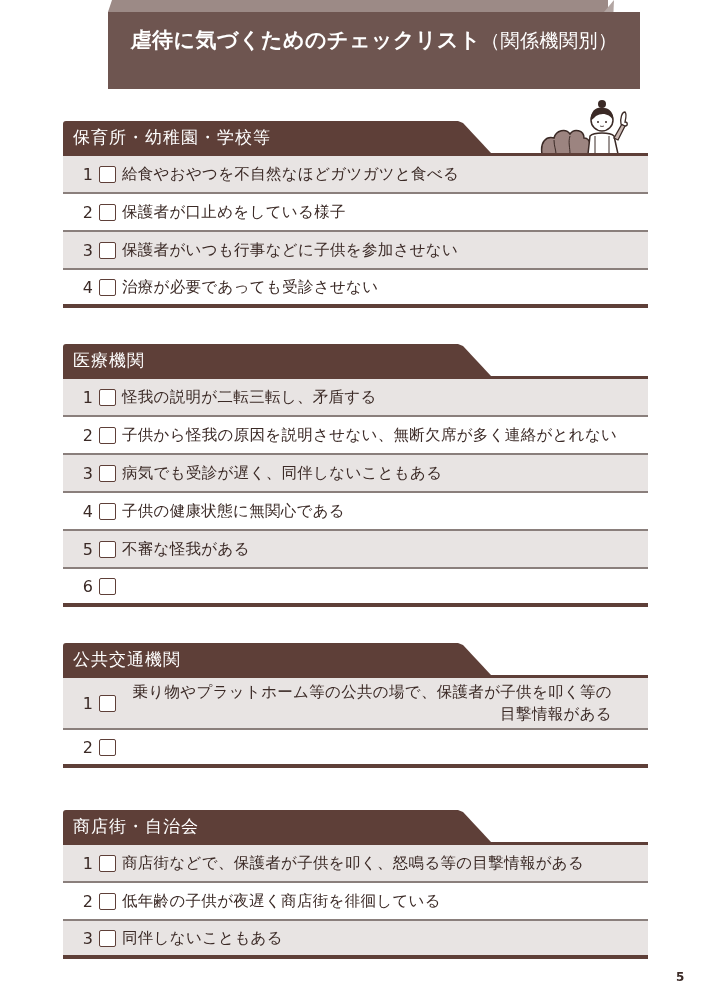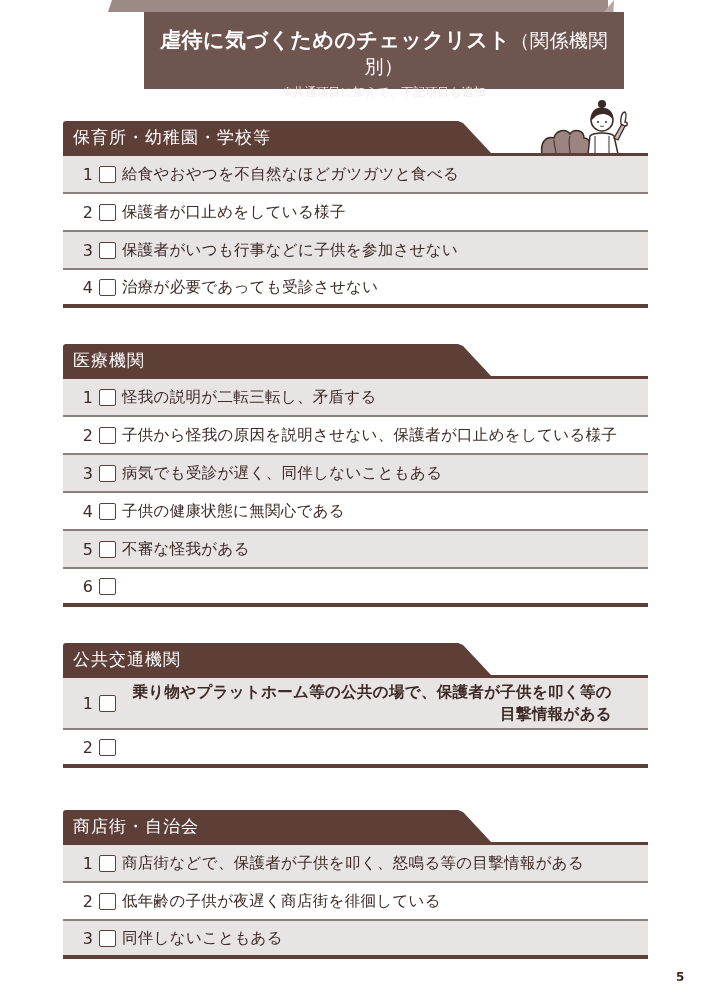--- a/index.html
+++ b/index.html
@@ -5,22 +5,22 @@
   * { box-sizing: border-box; margin: 0; padding: 0; }
   html, body { width: 710px; height: 1007px; background: #ffffff; overflow: hidden; }
   body { position: relative; font-family: "DejaVu Sans", "Liberation Sans", sans-serif; color: #3b2a26; }
 
   
   .title-wrap { position: absolute; left: 108px; top: 0; width: 500px; height: 89px; }
   .title-top { position: absolute; left: 0; top: 0; width: 500px; height: 12px; background: #9c8a86;
     clip-path: polygon(0 100%, 4px 0, 100% 0, 100% 100%); }
   .title-side { position: absolute; right: -6px; top: 0; width: 10px; height: 89px; background: #b3a6a3;
     clip-path: polygon(0 12px, 100% 0, 60% 100%, 0 100%); }
-  .title-face { position: absolute; left: 0; top: 12px; width: 480px; height: 77px; background: #6e5550;
-    color: #fff; text-align: center; margin-left: 36px; }
+  .title-face { position: absolute; left: 0; top: 12px; width: 532px; height: 77px; background: #6e5550;
+    color: #fff; text-align: center; }
   .title-main { font-size: 21px; font-weight: bold; margin-top: 14px; letter-spacing: 0.5px; }
   .title-main .paren { font-weight: normal; font-size: 19px; }
   .title-sub { font-size: 12px; margin-top: 4px; color: #f3ecea; }
 
   
   .section { position: absolute; left: 63px; width: 585px; }
   .sec-head { position: relative; height: 32px; }
   .sec-tab { position: absolute; left: 0; top: 0; height: 32px; width: 428px; background: #5e3f38;
     clip-path: polygon(0 0, 395px 0, 400px 2px, 428px 100%, 0 100%); border-radius: 3px 0 0 0; }
   .sec-title { position: absolute; left: 10px; top: 5px; color: #fff; font-size: 17px; letter-spacing: 1px; }
@@ -42,21 +42,20 @@
   .page-num { position: absolute; left: 676px; top: 970px; font-size: 12px; font-weight: bold; color: #3b2a26; }
 </style>
 </head>
 <body>
 
 <div class="title-wrap">
   <div class="title-top"></div>
   <div class="title-side"></div>
   <div class="title-face">
     <div class="title-main"><span>虐待に気づくためのチェックリスト</span><span class="paren">（関係機関別）</span></div>
-    <div class="title-sub">※共通項目に加えて、下記項目も追加</div>
   </div>
 </div>
 
 <div class="illus">
   <svg width="110" height="58" viewBox="0 0 110 58">
 
     <path d="M4 58 C2 46 8 40 16 42 C18 34 28 32 32 38 C36 32 46 34 46 42 C52 42 54 50 52 58 Z" fill="#9c8480" stroke="#3b2a26" stroke-width="1.5"></path>
     <path d="M16 44 C16 50 18 54 18 58 M32 40 C30 46 32 52 32 58" fill="none" stroke="#3b2a26" stroke-width="1"></path>
 
     <path d="M50 58 L52 40 C56 36 72 36 76 40 L80 58 Z" fill="#ffffff" stroke="#3b2a26" stroke-width="1.5"></path>
@@ -112,21 +111,21 @@
   </div>
   <div class="rows">
     <div class="row shade">
       <span class="num">1</span>
       <span class="cb"></span>
       <span class="txt">怪我の説明が二転三転し、矛盾する</span>
     </div>
     <div class="row">
       <span class="num">2</span>
       <span class="cb"></span>
-      <span class="txt">子供から怪我の原因を説明させない、保護者が口止めをしている様子</span>
+      <span class="txt">子供から怪我の原因を説明させない、無断欠席が多く連絡がとれない</span>
     </div>
     <div class="row shade">
       <span class="num">3</span>
       <span class="cb"></span>
       <span class="txt">病気でも受診が遅く、同伴しないこともある</span>
     </div>
     <div class="row">
       <span class="num">4</span>
       <span class="cb"></span>
       <span class="txt">子供の健康状態に無関心である</span>
@@ -146,21 +145,21 @@
 <div class="section" style="top:643px;">
   <div class="sec-head">
     <div class="sec-tab"></div>
     <div class="sec-title">公共交通機関</div>
     <div class="sec-line"></div>
   </div>
   <div class="rows">
     <div class="row shade tall">
       <span class="num">1</span>
       <span class="cb"></span>
-      <span class="txt" style="width:490px;font-weight:bold;">乗り物やプラットホーム等の公共の場で、保護者が子供を叩く等の目撃情報がある</span>
+      <span class="txt" style="width:490px;">乗り物やプラットホーム等の公共の場で、保護者が子供を叩く等の目撃情報がある</span>
     </div>
     <div class="row">
       <span class="num">2</span>
       <span class="cb"></span>
     </div>
   </div>
 </div>
 
 <div class="section" style="top:810px;">
   <div class="sec-head">

